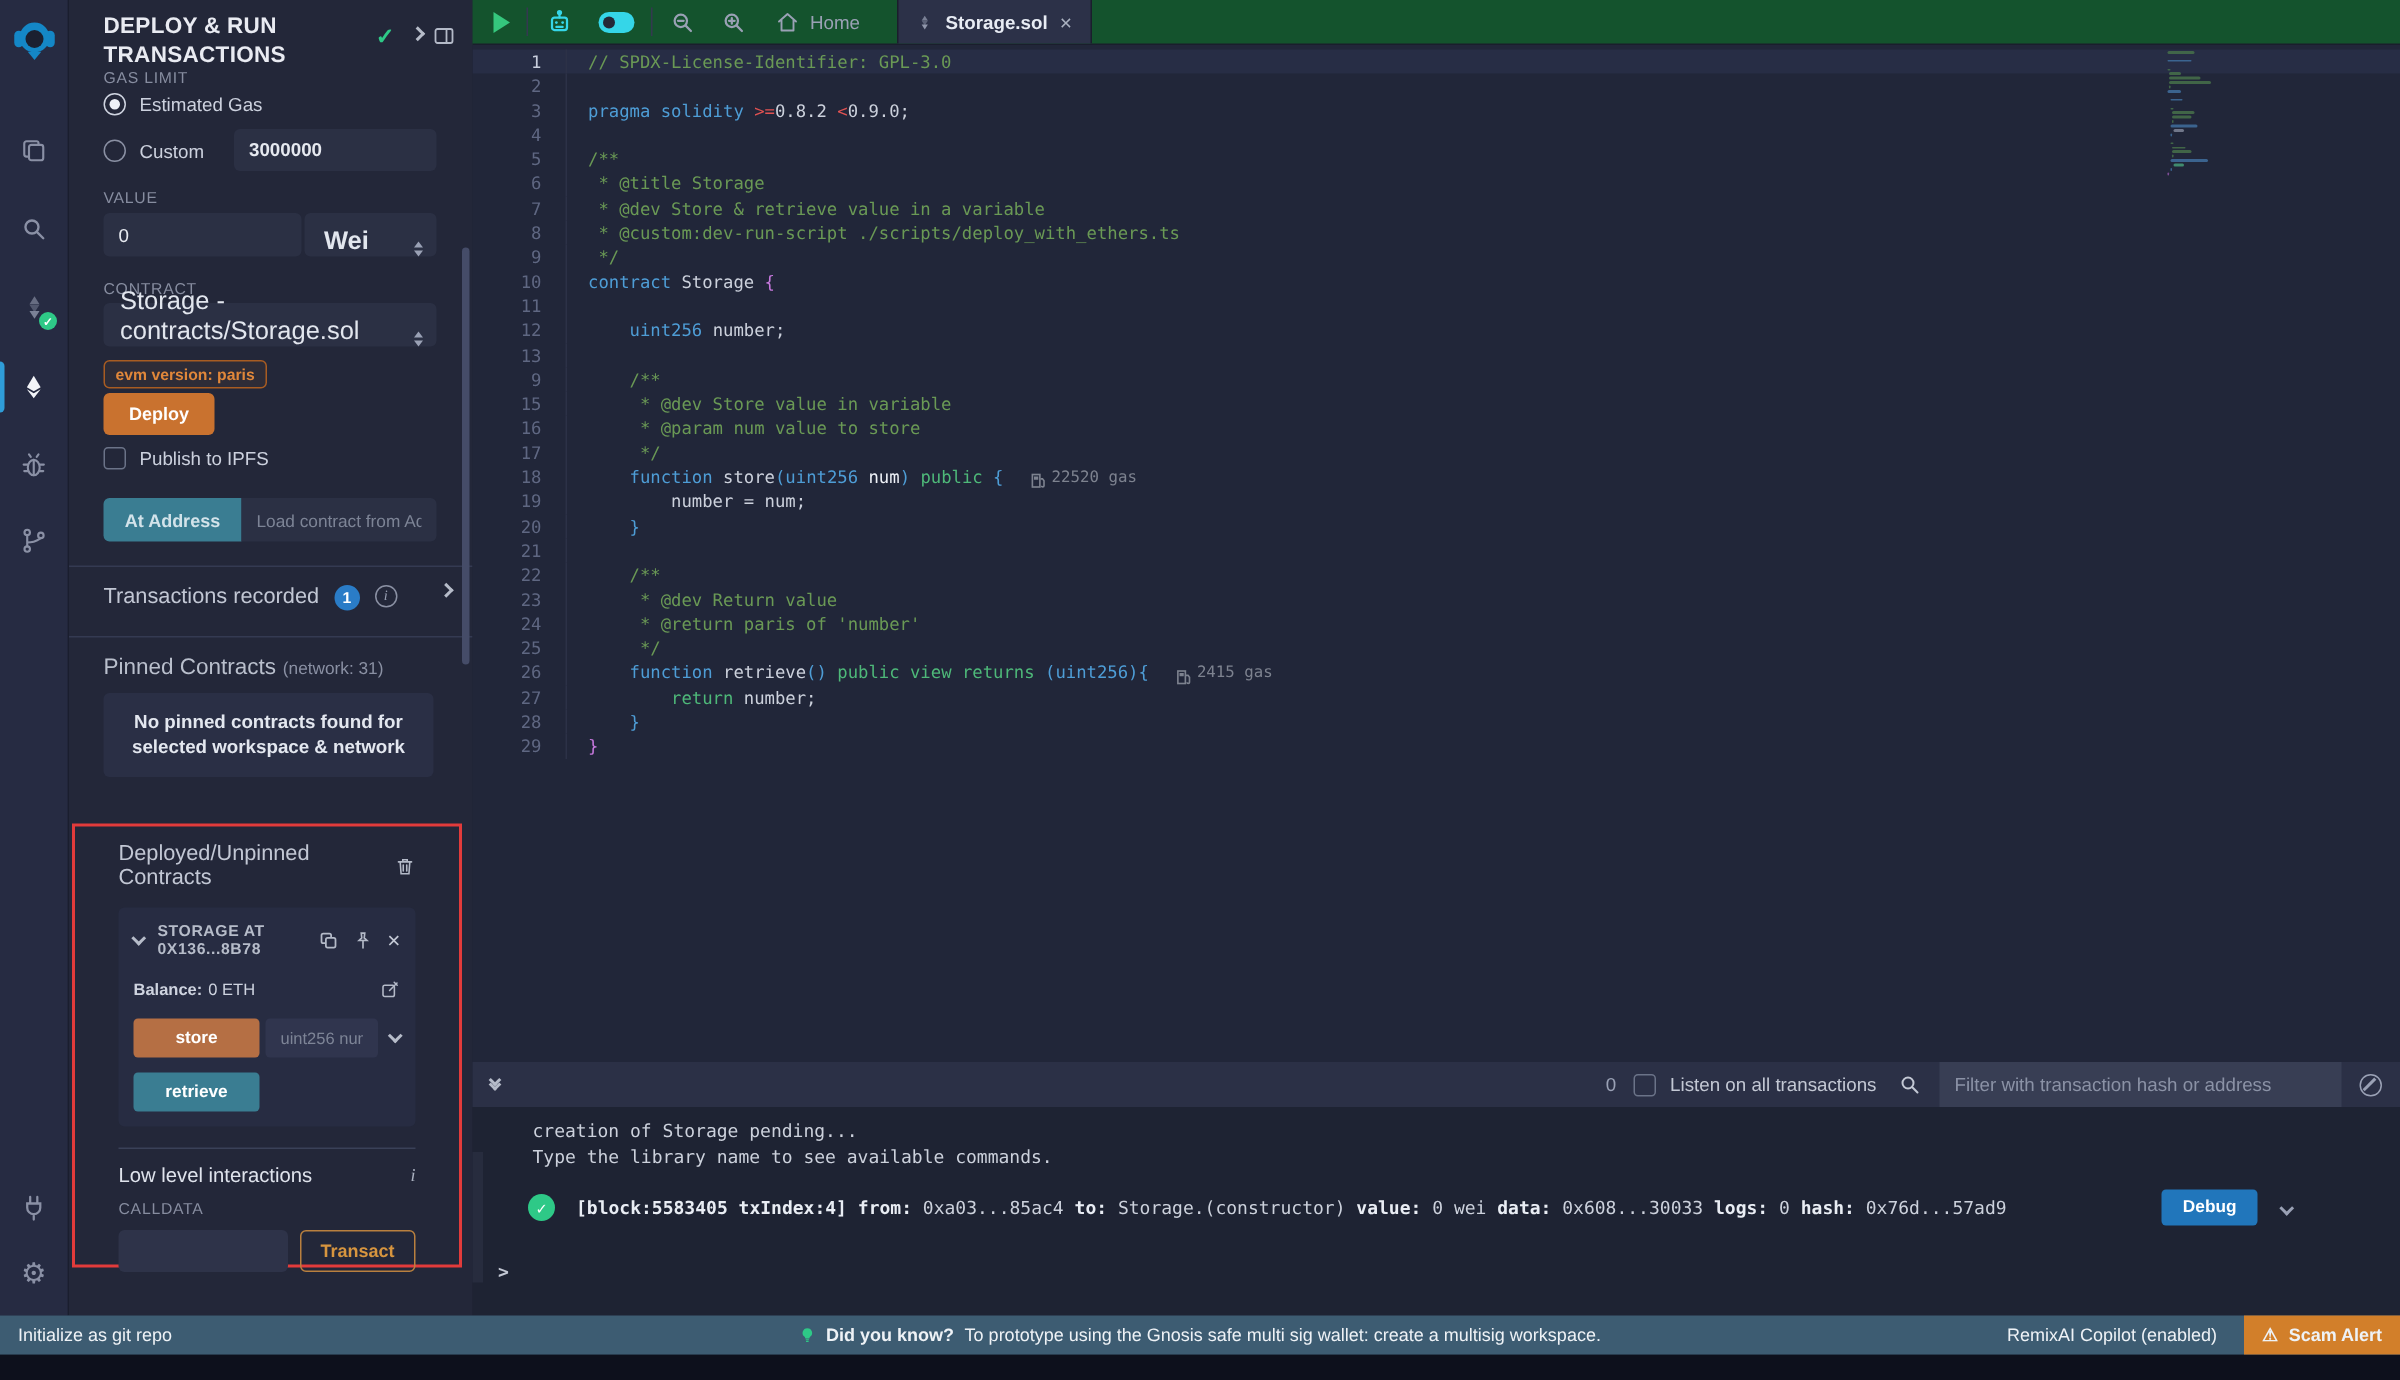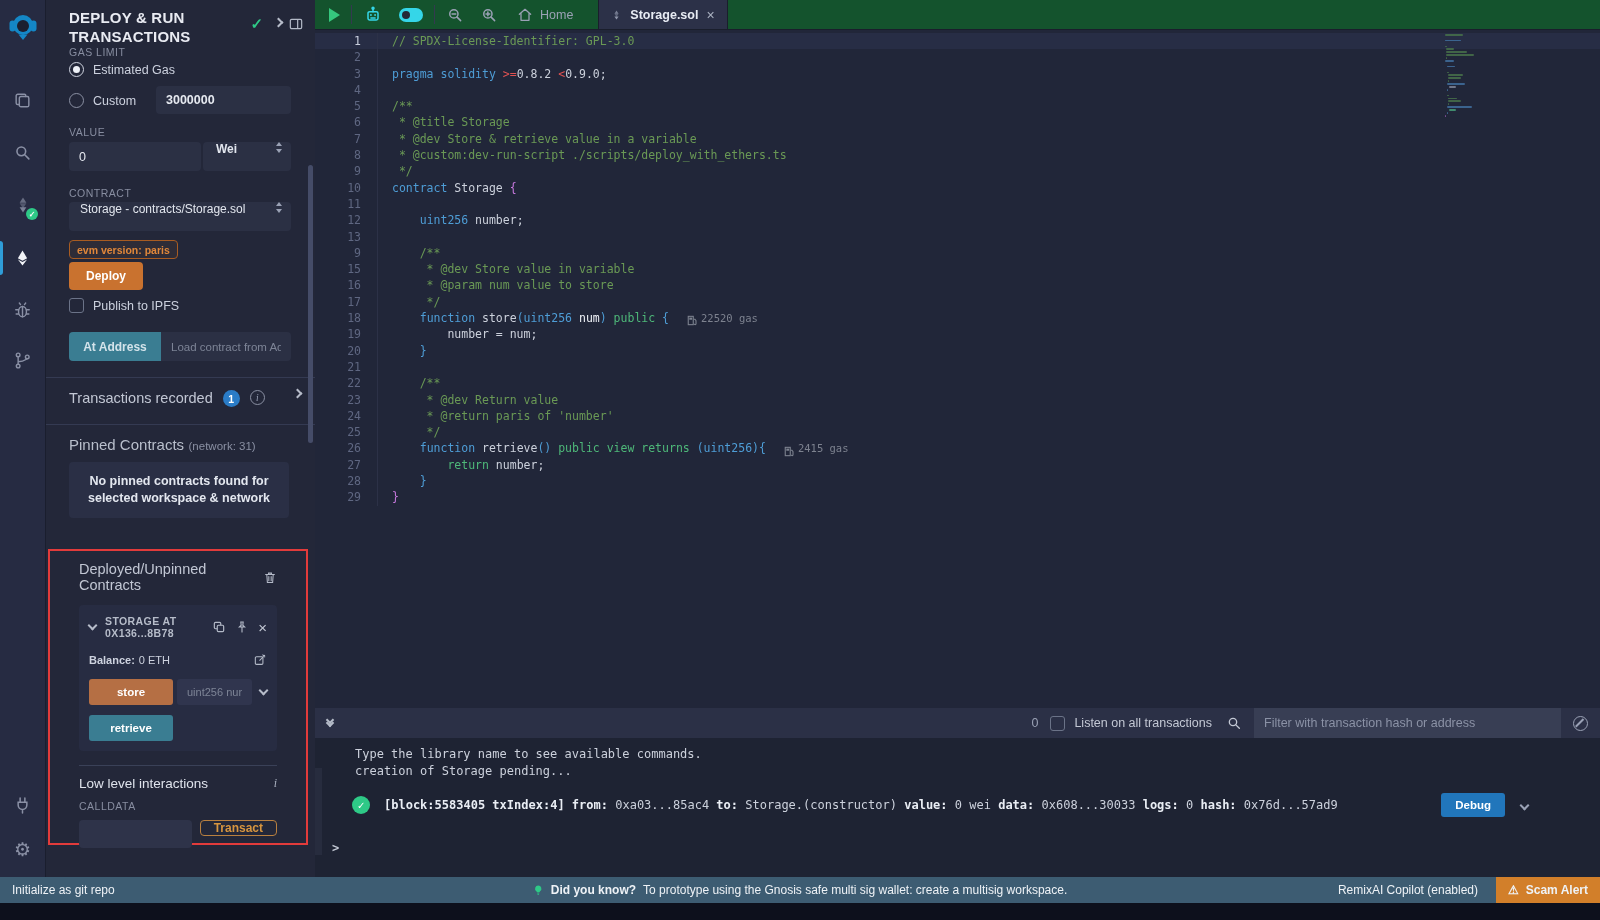--- a/index.html
+++ b/index.html
@@ -26,21 +26,21 @@
   .chev.d{transform:rotate(45deg)}
   .p-arrow{right:33px;top:19px;color:#b6bcc9;border-color:#b6bcc9}
   .p-pin{right:11px;top:16px;color:#c3c8d4}
   .lbl{font-size:10.5px;color:#878da0;letter-spacing:.5px}
   .radio{width:15px;height:15px;border:1.4px solid #8a90a3;border-radius:50%;display:inline-flex;align-items:center;justify-content:center;flex:none}
   .radio.on{border-color:#cfd4e0}
   .radio.on::after{content:"";width:7px;height:7px;border-radius:50%;background:#eef1f7}
   .rrow{display:flex;align-items:center;gap:9px;color:#ccd1de;font-size:12.5px}
   .inp{background:#2b3044;border:none;border-radius:4px;color:#e6e9f0;font-size:12.5px;padding:0 10px;outline:none;font-family:"Liberation Sans",sans-serif}
   .inp::placeholder{color:#7d8496;font-size:11.5px}
-  .selbox{background:#2b3044;border-radius:4px;display:flex;align-items:flex-start;color:#e2e6ee;font-size:12px;cursor:pointer}
+  .selbox{background:#2b3044;border-radius:4px;display:flex;align-items:flex-end;color:#e2e6ee;font-size:17px;cursor:pointer}
   .updn{display:flex;flex-direction:column;gap:2.5px;margin-left:auto;padding-right:9px}
   .tri-u{width:0;height:0;border-left:3.5px solid transparent;border-right:3.5px solid transparent;border-bottom:4.5px solid #9aa1b5}
   .tri-d{width:0;height:0;border-left:3.5px solid transparent;border-right:3.5px solid transparent;border-top:4.5px solid #9aa1b5}
   .evm-badge{left:23px;top:240px;padding:2.5px 7px;border:1px solid #a85c22;border-radius:4px;color:#e0873a;font-size:10.5px;font-weight:bold;background:rgba(200,110,40,.07)}
   .btn{border:none;border-radius:4px;font-weight:bold;cursor:pointer;font-family:"Liberation Sans",sans-serif}
   #deploy-btn{left:23px;top:262px;width:74px;height:28px;background:#c9722f;color:#fff;font-size:12px}
   .cb{width:15px;height:15px;border:1.4px solid #6b7388;border-radius:3px;background:transparent;flex:none}
   #ataddr-btn{left:23px;top:332px;width:92px;height:29px;background:#3a7d92;color:#d3e3ea;font-size:12px;border-radius:4px 0 0 4px}
   .divider{left:0;right:0;height:1px;background:#343a52}
   .sec-title{font-size:14.5px;color:#c2c7d4;font-weight:400}
@@ -63,21 +63,21 @@
   .fn-inp{margin-left:4px;flex:1;height:26px;background:#30354e;border-radius:3px;min-width:0}
   .fn-inp::placeholder{font-size:11px}
   .card-x{font-size:15px;color:#c3c8d4;line-height:1}
   #lowlevel-divider{margin-top:14px;height:1px;background:#3a4158}
   .ll-row{margin-top:10px;display:flex;align-items:center}
   .ll-title{font-size:13.5px;color:#dfe3ec;flex:1}
   .ll-i{color:#aab1c0;font-size:12px;font-style:italic;font-family:"Liberation Serif",serif}
   #calldata-lbl{margin-top:9px;display:block}
   .cd-row{margin-top:8px;display:flex;gap:8px}
   #calldata-inp{flex:1;height:28px;background:#2e3349;min-width:0}
-  #transact-btn{background:transparent;border:1px solid #b9803f;color:#d7953f;font-size:12px;padding:0 13px;height:16px}
+  #transact-btn{background:transparent;border:1px solid #b9803f;color:#d7953f;font-size:12px;padding:0 13px;height:28px}
 
   
   #editor{position:absolute;left:315px;top:0;width:1285px;height:708px;background:#212639}
   #toolbar{height:30px;background:#14532d;display:flex;align-items:stretch;border-bottom:1px solid #1a1e2c}
   .tool{display:flex;align-items:center;justify-content:center;padding:0 8px;color:#9aa1b5;cursor:pointer}
   .vsep{width:1px;background:#343950;margin:5px 3px}
   .play-tri{width:0;height:0;border-top:7px solid transparent;border-bottom:7px solid transparent;border-left:11px solid #35c77d}
   .toggle-pill{width:24px;height:14px;border-radius:8px;background:#35d6e8;position:relative}
   .toggle-pill::after{content:"";position:absolute;left:3px;top:3px;width:8px;height:8px;border-radius:50%;background:#242938}
   #home-tab{gap:7px;font-size:12.5px;color:#9aa1b5;padding:0 11px}
@@ -95,21 +95,21 @@
   #minimap{position:absolute;top:4px;right:83px;width:72px}
   #minimap div{border-radius:1px}
 
   
   #terminal{position:absolute;left:315px;top:708px;width:1285px;height:169px;background:#1e2333}
   #term-bar{height:30px;background:#2b3046;display:flex;align-items:center;padding:0 12px;color:#c3c8d4}
   .dblchev{display:flex;flex-direction:column;color:#b6bcc9}
   .dblchev .chev{width:6px;height:6px;margin-top:-3px;border-color:#b6bcc9}
   #listen-count{font-size:12.5px;color:#9aa1b5;margin-right:12px}
   #listen-label{font-size:12.5px;margin-left:9px;margin-right:14px}
-  #filter-inp{width:307px;height:30px;background:#383e54;border-radius:0;color:#dfe3ec;font-size:12.5px}
+  #filter-inp{width:268px;height:30px;background:#383e54;border-radius:0;color:#dfe3ec;font-size:12.5px}
   #filter-inp::placeholder{color:#8b92a6;font-size:12.5px}
   .slash-icon{width:15px;height:15px;border:1.6px solid #9aa1b5;border-radius:50%;position:relative;margin-left:12px;flex:none}
   .slash-icon::after{content:"";position:absolute;left:0px;top:5px;width:11px;height:1.6px;background:#9aa1b5;transform:rotate(-45deg)}
   #term-body{padding:8px 72px 0 17px;font-family:"DejaVu Sans Mono",monospace;font-size:12px;color:#ccd1dc;position:relative}
   #term-lines{margin-left:23px;line-height:17px}
   #tx-row{margin-left:20px;margin-top:13px;display:flex;align-items:center}
   .txcheck{width:18px;height:18px;border-radius:50%;background:#2ec987;color:#fff;font-size:11px;font-weight:bold;display:flex;align-items:center;justify-content:center;margin-right:14px;flex:none}
   .tb{font-weight:bold;color:#e9edf4}
   #debug-btn{margin-left:auto;background:#2176bb;color:#fff;font-size:11.5px;font-weight:bold;padding:6px 14px;border-radius:3px}
   #tx-chev{margin-left:16px;color:#9aa1b5;border-color:#9aa1b5}
@@ -453,22 +453,22 @@
       <span id="listen-label">Listen on all transactions</span>
       <svg width="16" height="16" viewBox="0 0 24 24" fill="none" stroke="#c3c8d4" stroke-width="2" stroke-linecap="round">
           <circle cx="10.5" cy="10.5" r="5.5"></circle>
           <path d="M14.8 14.8L20 20"></path>
         </svg>
       <input class="inp" id="filter-inp" style="margin-left: 12px;" placeholder="Filter with transaction hash or address">
       <span class="slash-icon"></span>
     </div>
     <div id="term-body">
       <div id="term-lines">
+          <div>creation of Storage pending...</div>
           <div>Type the library name to see available commands.</div>
-          <div>creation of Storage pending...</div>
         </div>
       <div id="tx-row">
         <span class="txcheck">✓</span>
         <span id="tx-parts"><span class="tb">[block:5583405 txIndex:4]</span><span>  </span><span class="tb">from:</span><span> 0xa03...85ac4 </span><span class="tb">to:</span><span> Storage.(constructor) </span><span class="tb">value:</span><span> 0 wei </span><span class="tb">data:</span><span> 0x608...30033 </span><span class="tb">logs:</span><span> 0 </span><span class="tb">hash:</span><span> 0x76d...57ad9</span></span>
         <button class="btn" id="debug-btn">Debug</button>
         <span class="chev d" id="tx-chev"></span>
       </div>
       <div id="prompt">&gt;</div>
       <div id="term-scroll"></div>
     </div>

